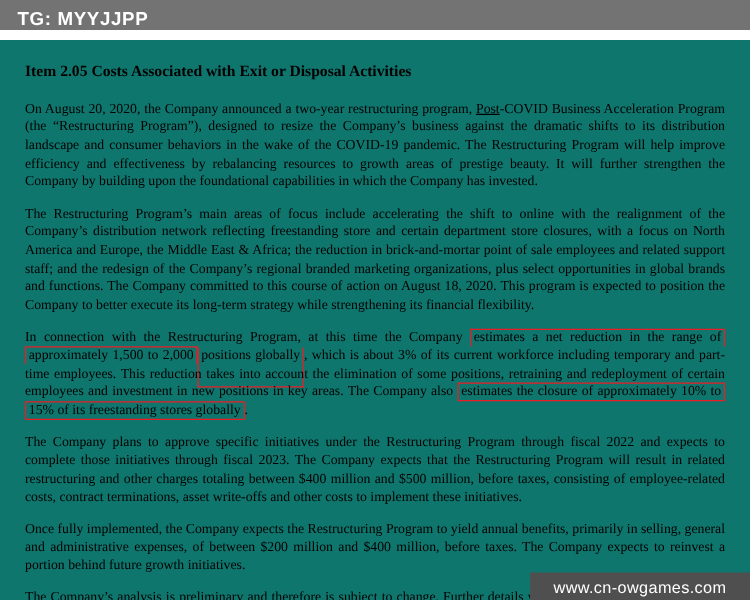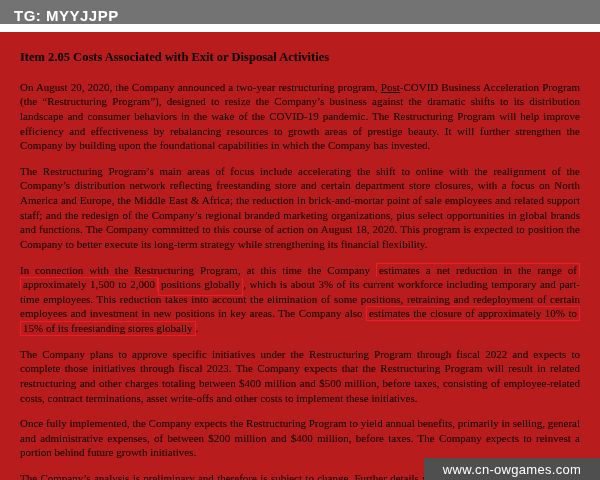--- a/index.html
+++ b/index.html
@@ -32,21 +32,21 @@
     font-weight: bold;
     letter-spacing: 0.5px;
     padding-left: 14px;
   }
   .doc {
     position: absolute;
     left: 0;
     top: 32px;
     width: 600px;
     height: 448px;
-    background: #b91c1c;
+    background: #0f766e;
     padding: 0;
     box-sizing: border-box;
   }
   .content {
     padding: 18px 20px 0 20px;
   }
   .heading {
     font-family: "Liberation Serif", serif;
     font-size: 12.5px;
     font-weight: bold;
@@ -67,21 +67,21 @@
     border: 1.4px solid #ee1c24;
     border-bottom: none;
     padding: 0 2px 1px 2px;
     display: inline;
     box-decoration-break: clone;
     -webkit-box-decoration-break: clone;
   }
   .redbox-bottom {
     border: 1.4px solid #ee1c24;
     border-top: none;
-    padding: 0 2px 5px 2px;
+    padding: 0 2px 19px 2px;
     display: inline;
     box-decoration-break: clone;
     -webkit-box-decoration-break: clone;
   }
   .redbox-full {
     border: 1.4px solid #ee1c24;
     padding: 0 2px 1px 2px;
     display: inline;
     box-decoration-break: clone;
     -webkit-box-decoration-break: clone;

